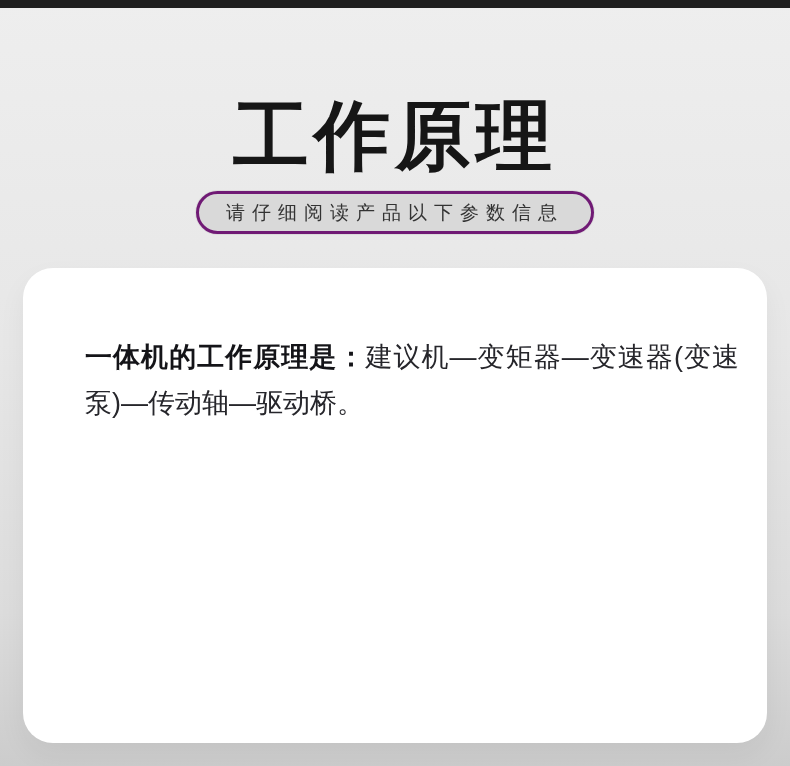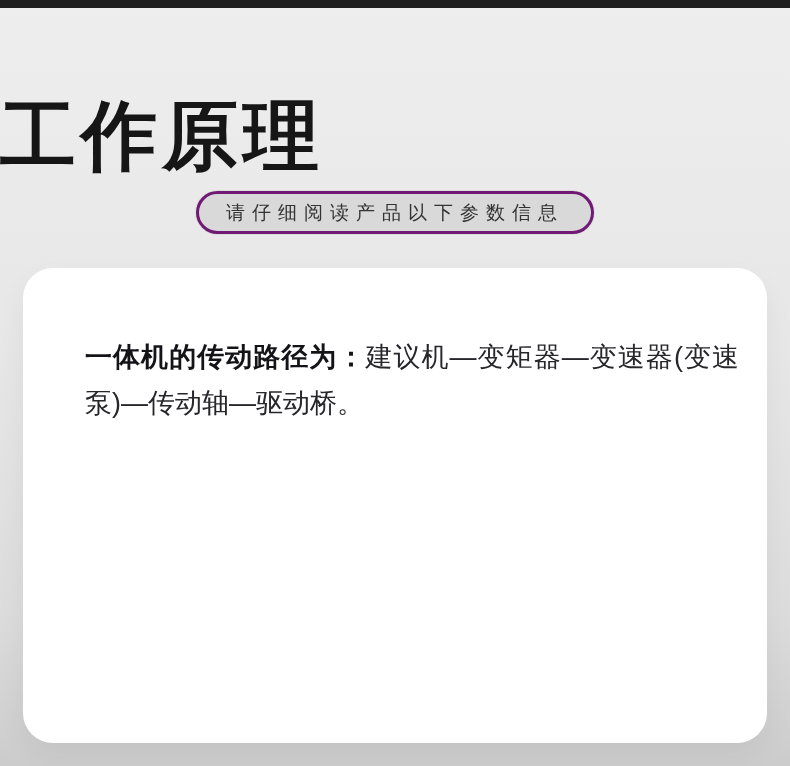--- a/index.html
+++ b/index.html
@@ -34,20 +34,21 @@
     letter-spacing: 2px;
     white-space: nowrap;
     color: rgba(255, 255, 255, 0.72);
     user-select: none;
   }
 
   .hero-title {
     position: relative;
     margin: 0;
     padding-top: 90px;
+    text-align: center;
     font-size: 76px;
     line-height: 1;
     font-weight: 800;
     letter-spacing: 5px;
     color: #161616;
   }
 
   .hero-pill {
     position: relative;
     margin: 17px auto 0;
@@ -97,15 +98,15 @@
 
 <div class="hero">
 
   <h1 class="hero-title">工作原理</h1>
 
   <div class="hero-pill">请仔细阅读产品以下参数信息</div>
 </div>
 
 <div class="content-card">
   <p class="para">
-    <span class="lead">一体机的传动路径为：</span><span>建议机—变矩器—变速器(变速泵)—传动轴—驱动桥。</span>
+    <span class="lead">一体机的工作原理是：</span><span>建议机—变矩器—变速器(变速泵)—传动轴—驱动桥。</span>
   </p>
 </div>
 
 </body></html>

